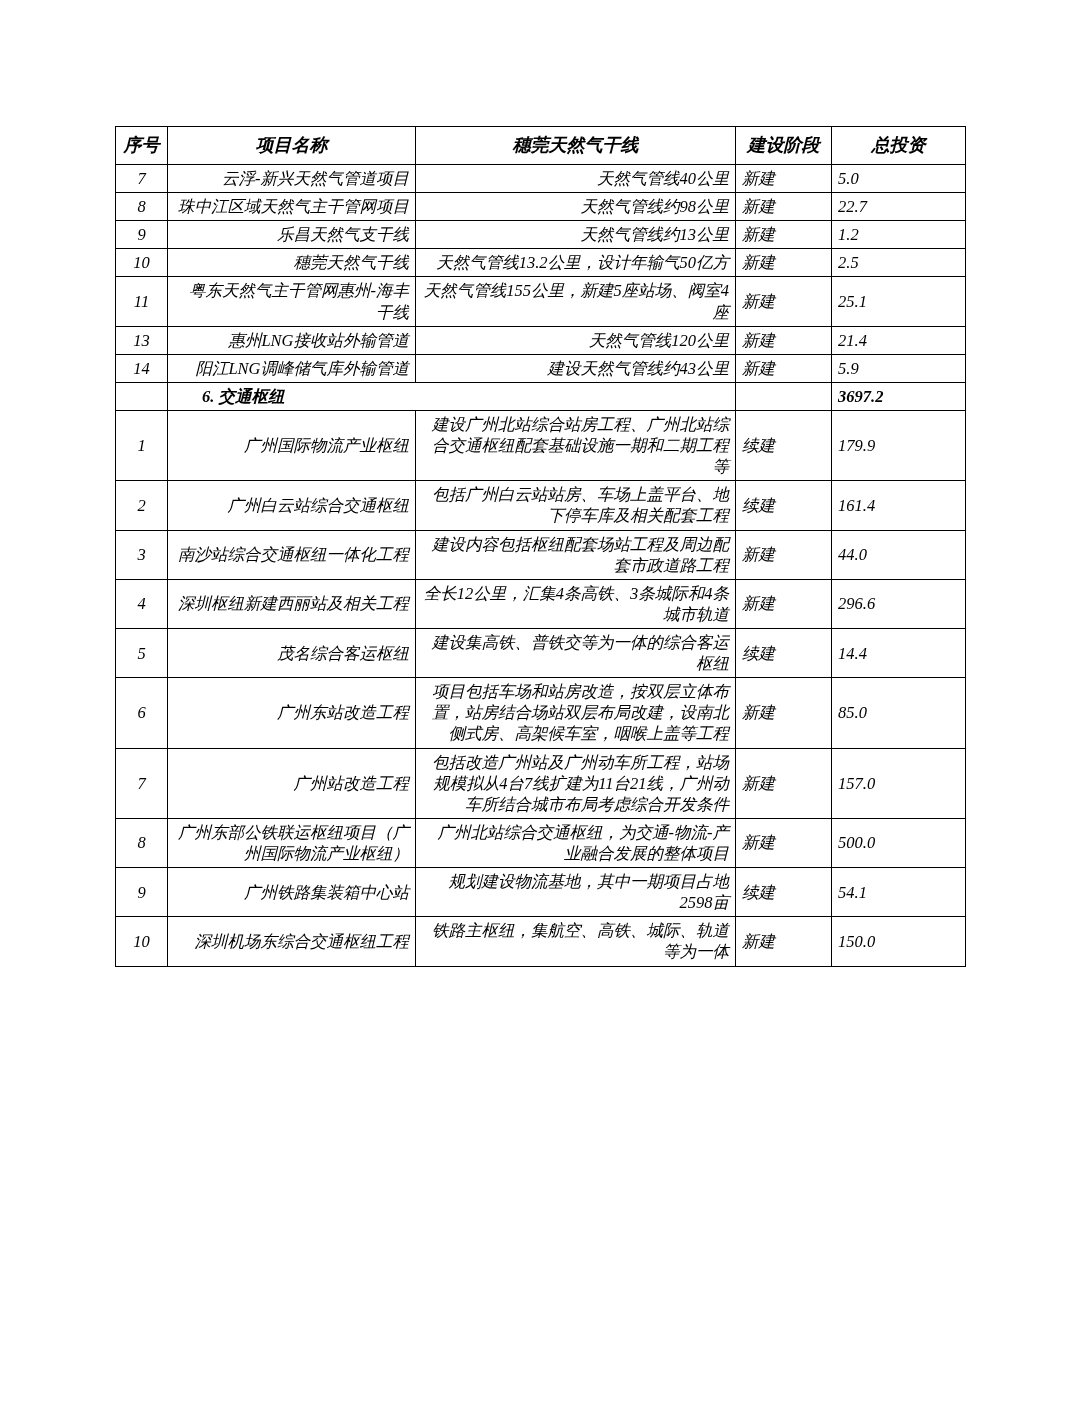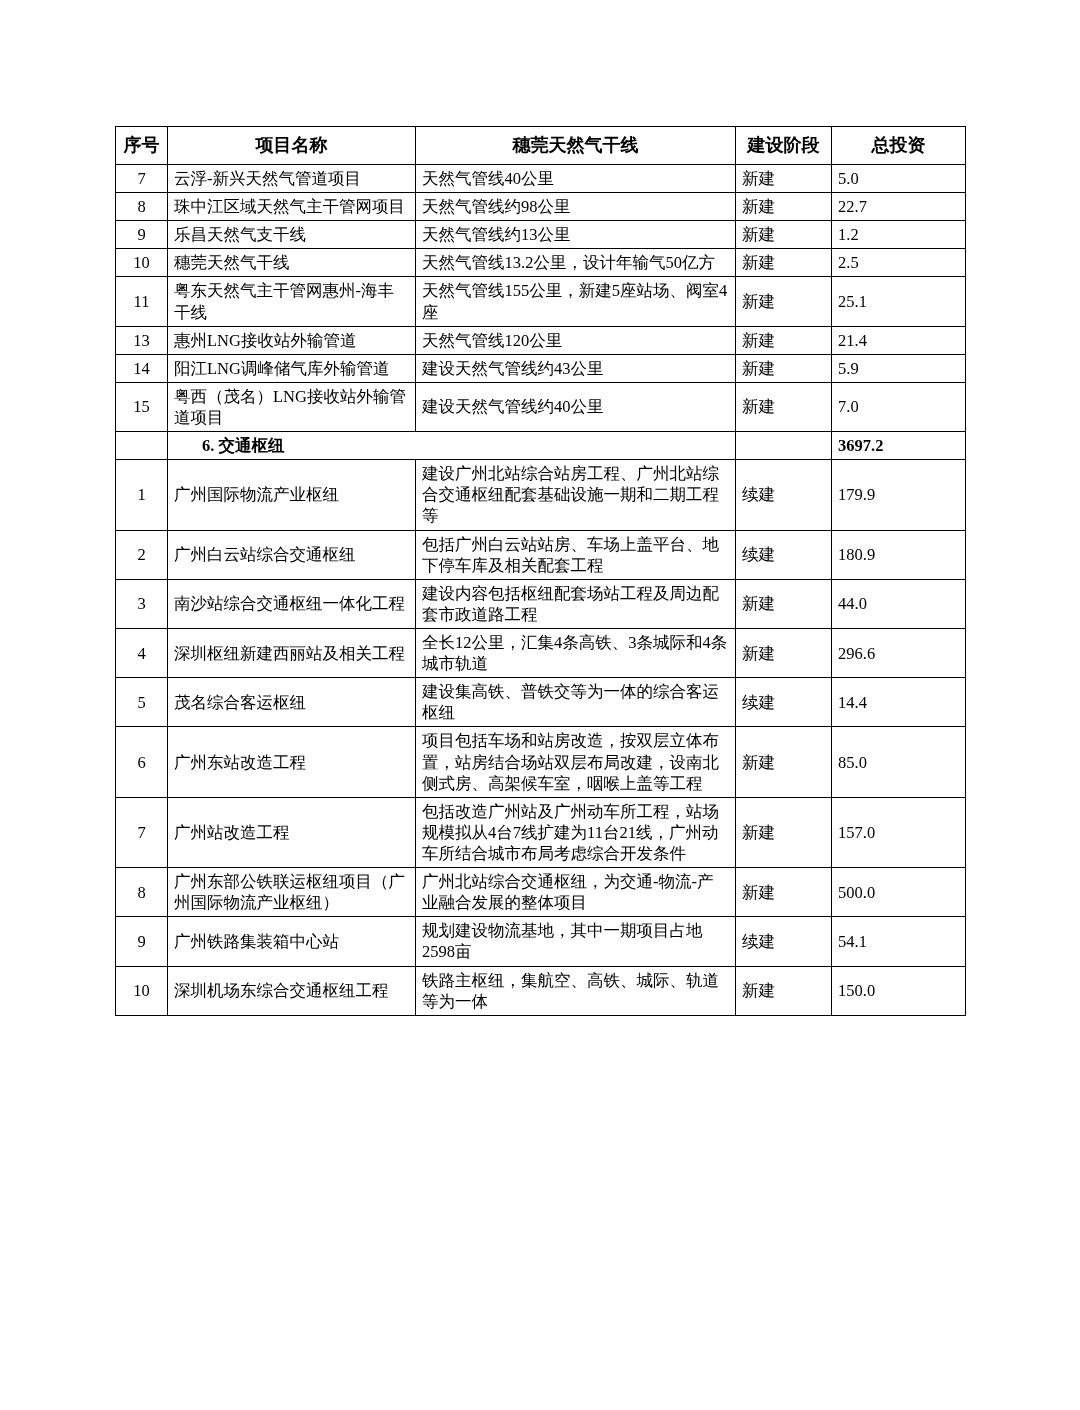--- a/index.html
+++ b/index.html
@@ -20,20 +20,21 @@
     top: 0;
     width: 1080px;
     height: 1410px;
     background: #ffffff;
   }
   .table-wrap {
     position: absolute;
     left: 115px;
     top: 126px;
     width: 850px;
+    font-style: italic;
   }
   table.proj {
     border-collapse: collapse;
     width: 850px;
     table-layout: fixed;
     font-size: 16.5px;
   }
   table.proj col.c-seq   { width: 52px; }
   table.proj col.c-name  { width: 248px; }
   table.proj col.c-desc  { width: 320px; }
@@ -53,21 +54,21 @@
     padding: 7px 4px;
     white-space: nowrap;
   }
   td.seq {
     text-align: center;
     font-family: "Liberation Serif", serif;
     font-size: 16.5px;
     white-space: nowrap;
   }
   td.name, td.desc {
-    text-align: left;
+    text-align: right;
   }
   td.stage {
     text-align: left;
     white-space: nowrap;
   }
   td.inv {
     padding-right: 10px;
     white-space: nowrap;
   }
   tr.section td.section-title {
@@ -144,46 +145,39 @@
             <td class="stage">新建</td>
             <td class="inv">21.4</td>
           </tr>
           <tr>
             <td class="seq">14</td>
             <td class="name">阳江LNG调峰储气库外输管道</td>
             <td class="desc">建设天然气管线约43公里</td>
             <td class="stage">新建</td>
             <td class="inv">5.9</td>
           </tr>
-          <tr>
-            <td class="seq">15</td>
-            <td class="name">粤西（茂名）LNG接收站外输管道项目</td>
-            <td class="desc">建设天然气管线约40公里</td>
-            <td class="stage">新建</td>
-            <td class="inv">7.0</td>
-          </tr>
           <tr class="section">
             <td class="seq"></td>
             <td class="name section-title" colspan="2">6. 交通枢纽</td>
             <td class="stage"></td>
             <td class="inv">3697.2</td>
           </tr>
           <tr>
             <td class="seq">1</td>
             <td class="name">广州国际物流产业枢纽</td>
             <td class="desc">建设广州北站综合站房工程、广州北站综合交通枢纽配套基础设施一期和二期工程等</td>
             <td class="stage">续建</td>
             <td class="inv">179.9</td>
           </tr>
           <tr>
             <td class="seq">2</td>
             <td class="name">广州白云站综合交通枢纽</td>
             <td class="desc">包括广州白云站站房、车场上盖平台、地下停车库及相关配套工程</td>
             <td class="stage">续建</td>
-            <td class="inv">180.9</td>
+            <td class="inv">161.4</td>
           </tr>
           <tr>
             <td class="seq">3</td>
             <td class="name">南沙站综合交通枢纽一体化工程</td>
             <td class="desc">建设内容包括枢纽配套场站工程及周边配套市政道路工程</td>
             <td class="stage">新建</td>
             <td class="inv">44.0</td>
           </tr>
           <tr>
             <td class="seq">4</td>

